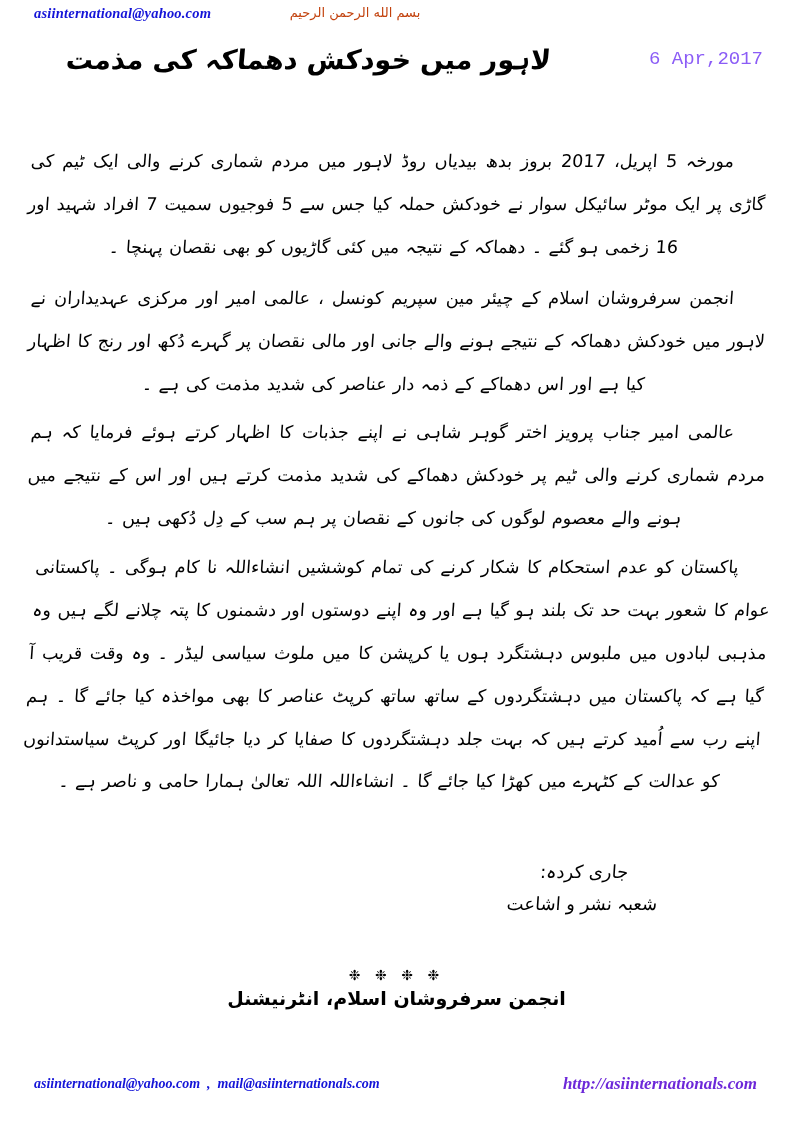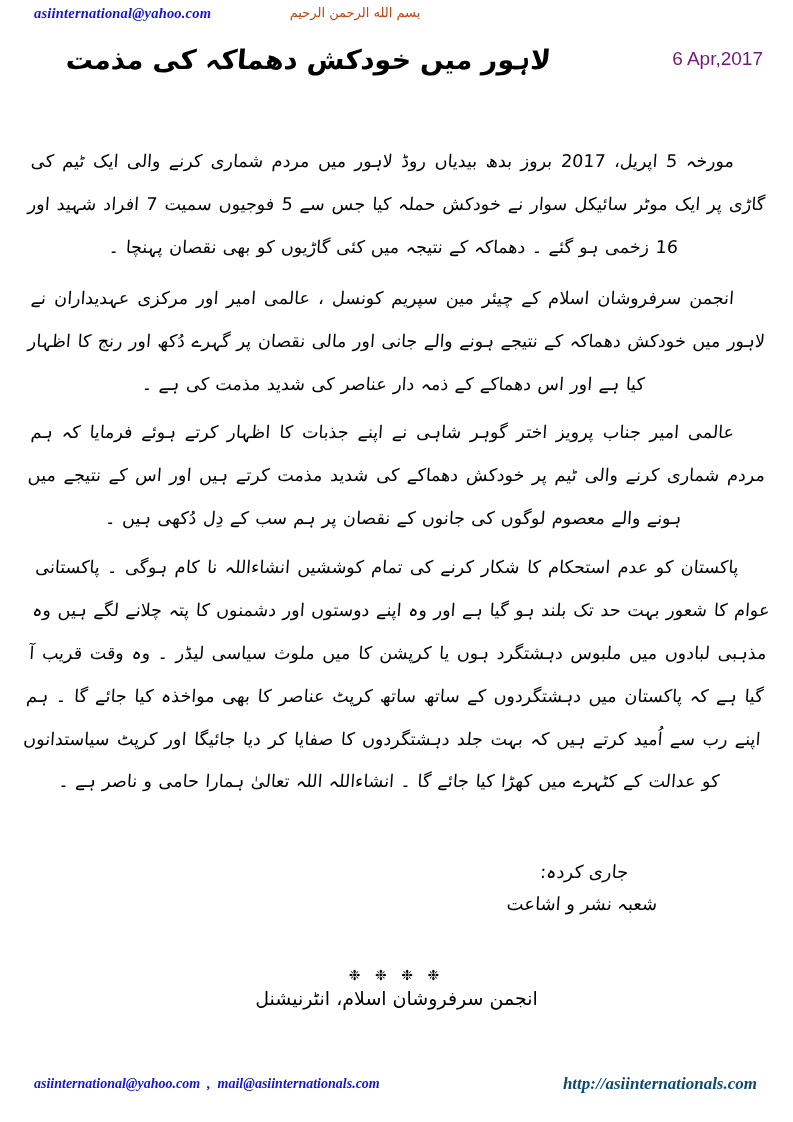--- a/index.html
+++ b/index.html
@@ -71,22 +71,22 @@
     font-weight: 700;
     line-height: 1.35;
     white-space: nowrap;
     transform: skewX(-5deg);
   }
   .doc-date {
     position: absolute;
     right: 30px;
     top: 8px;
     direction: ltr;
-    color: #701a75;
-    font-family: Liberation Sans, sans-serif;
+    color: #8b5cf6;
+    font-family: Liberation Mono, monospace;
     font-size: 19px;
     white-space: nowrap;
   }
 
   
   .body-wrap {
     position: absolute;
     top: 140px;
     right: 28px;
     left: 28px;
@@ -143,21 +143,21 @@
     font-family: "DejaVu Sans", sans-serif;
     font-size: 14px;
     letter-spacing: 5px;
     line-height: 1.1;
     direction: ltr;
   }
   .org-name {
     margin-top: 4px;
     color: #000000;
     font-family: "DejaVu Sans", sans-serif;
-    font-weight: normal;
+    font-weight: bold;
     font-size: 19px;
     letter-spacing: 0px;
   }
 
   
   .bottom-bar {
     position: absolute;
     top: 1076px;
     left: 0;
     width: 793px;
@@ -174,21 +174,21 @@
     font-weight: bold;
     font-size: 14px;
     white-space: nowrap;
     text-align: right;
   }
   .bt-emails .sep { padding: 0 7px; }
   .bt-site {
     position: absolute;
     right: 36px;
     top: -2px;
-    color: #0c4a6e;
+    color: #6d28d9;
     font-family: "Liberation Serif", "DejaVu Serif", serif;
     font-style: italic;
     font-weight: bold;
     font-size: 17px;
     white-space: nowrap;
   }
 </style>
 </head>
 <body>
 

